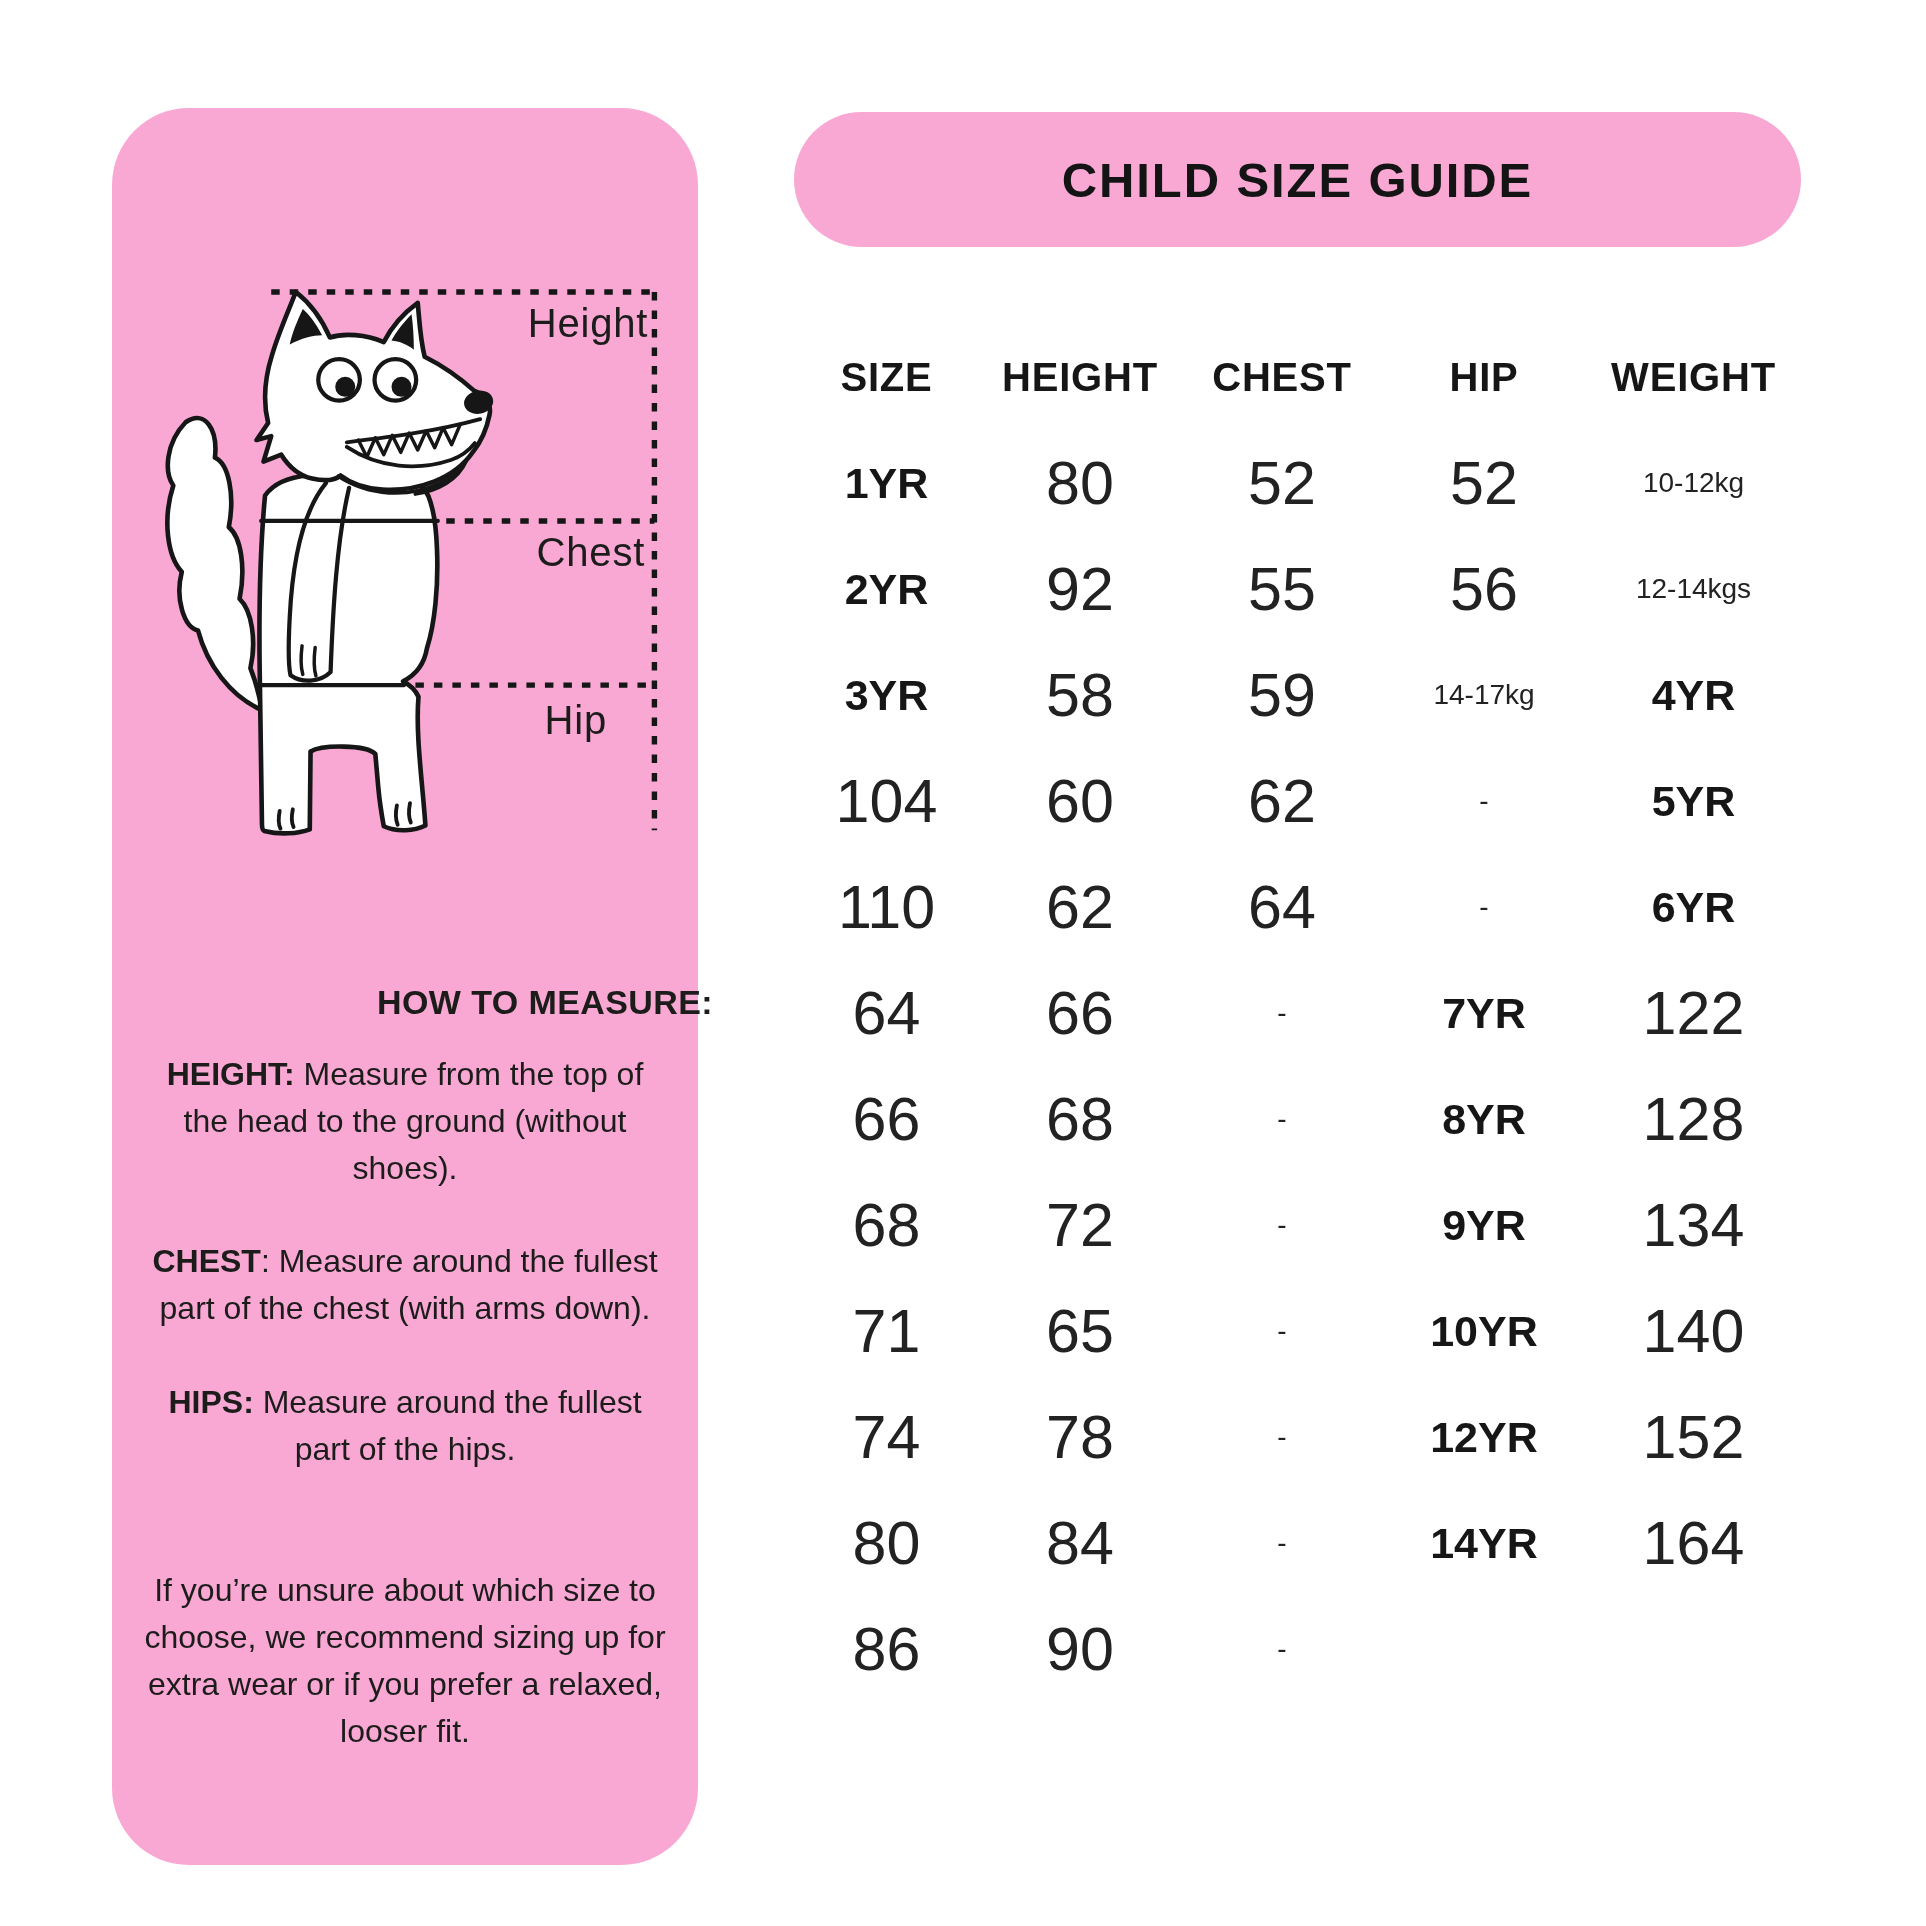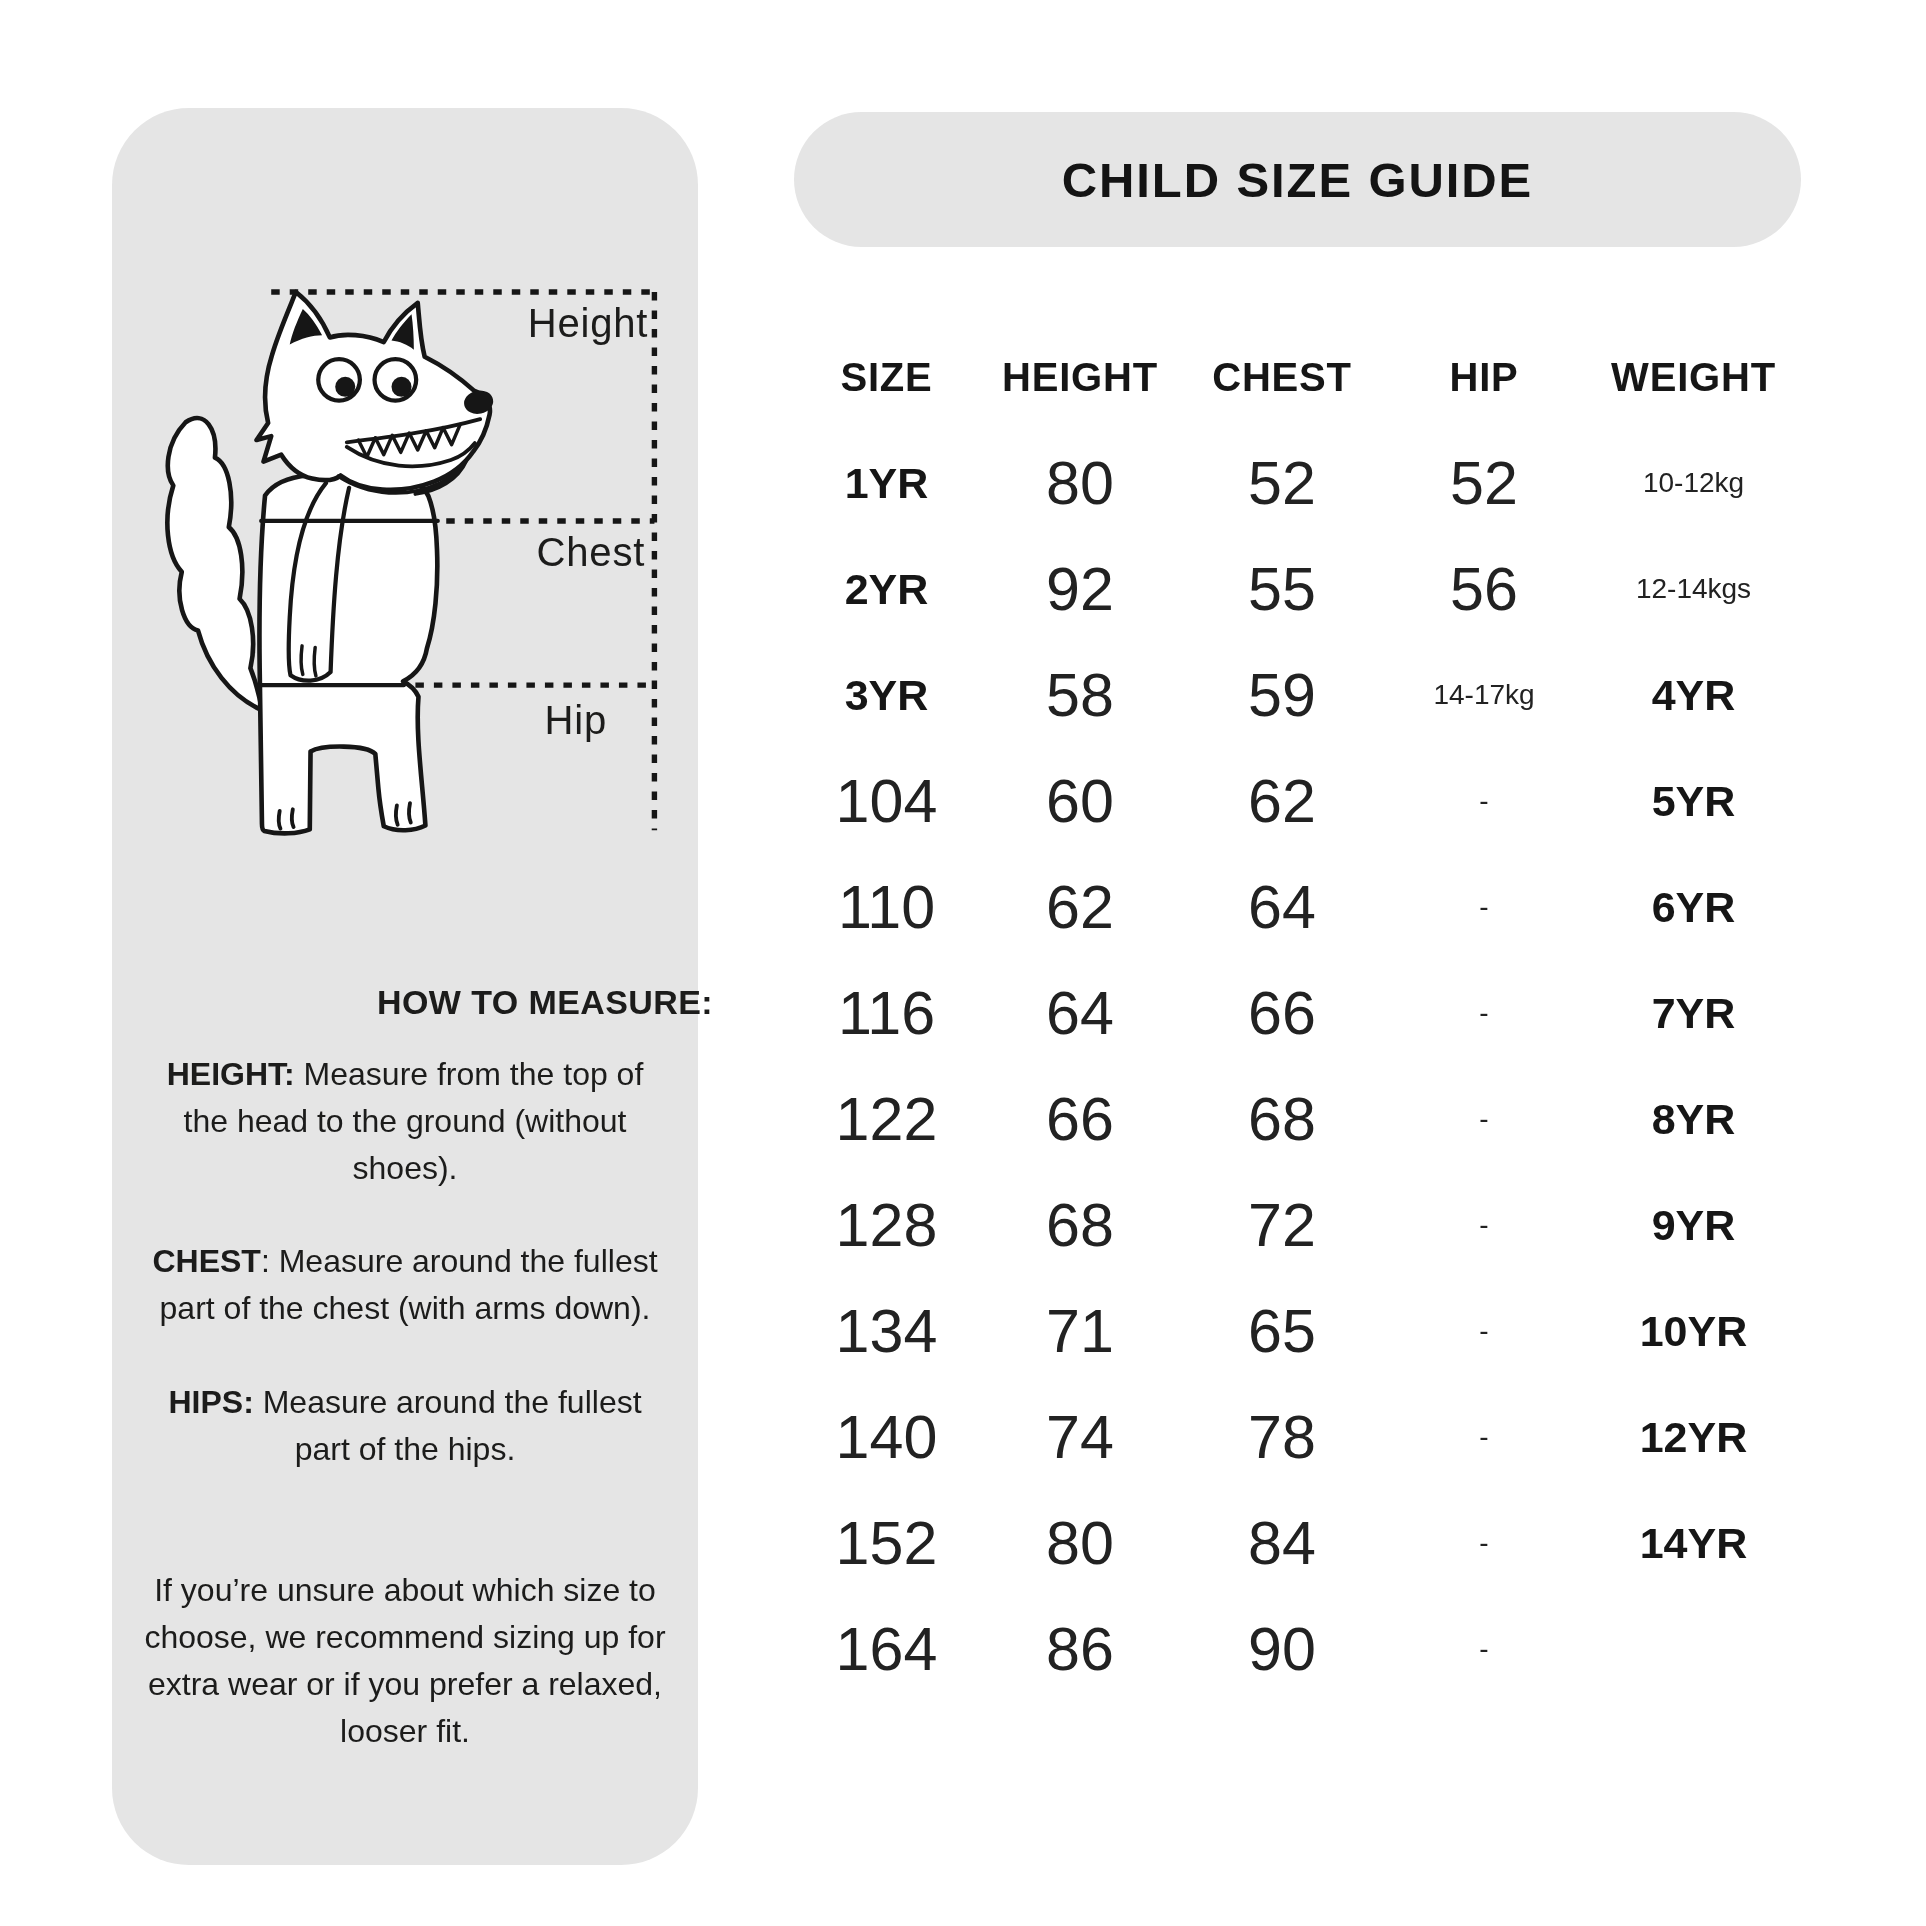--- a/index.html
+++ b/index.html
@@ -1,21 +1,21 @@
 <!DOCTYPE html>
 <html style="font-size:12.3px"><head>
 <meta charset="utf-8">
 <style>
   html,body{margin:0;padding:0;}
   body{
     width:1926px;height:1926px;background:#ffffff;position:relative;
     font-family:"Liberation Sans","DejaVu Sans",sans-serif;color:#1c1c1b;
     -webkit-font-smoothing:antialiased;
   }
-  .panel{background:#e5e5e5;position:absolute;}
+  .panel{background:#f9a8d4;position:absolute;}
   
   .sidebar{left:112px;top:108px;width:586px;height:1757px;border-radius:77px;}
   .wolf-svg{position:absolute;left:32px;top:170px;width:532px;height:563px;}
   .diagram-label{font-size:52px;font-weight:400;fill:#1c1c1b;letter-spacing:1px;}
   .htm-heading{
     position:absolute;left:0;top:860px;width:100%;text-align:right;
     font-size:34px;font-weight:700;letter-spacing:0.4px;margin:15px;
   }
   .para{
     position:absolute;left:31px;width:524px;margin:0;text-align:center;
@@ -158,21 +158,20 @@
     <div class="c v">62</div>
     <div class="c v w">-</div>
 
     <div class="c sz">5YR</div>
     <div class="c v">110</div>
     <div class="c v">62</div>
     <div class="c v">64</div>
     <div class="c v w">-</div>
 
     <div class="c sz">6YR</div>
-    <div class="c v">116</div>
     <div class="c v">64</div>
     <div class="c v">66</div>
     <div class="c v w">-</div>
 
     <div class="c sz">7YR</div>
     <div class="c v">122</div>
     <div class="c v">66</div>
     <div class="c v">68</div>
     <div class="c v w">-</div>
 

